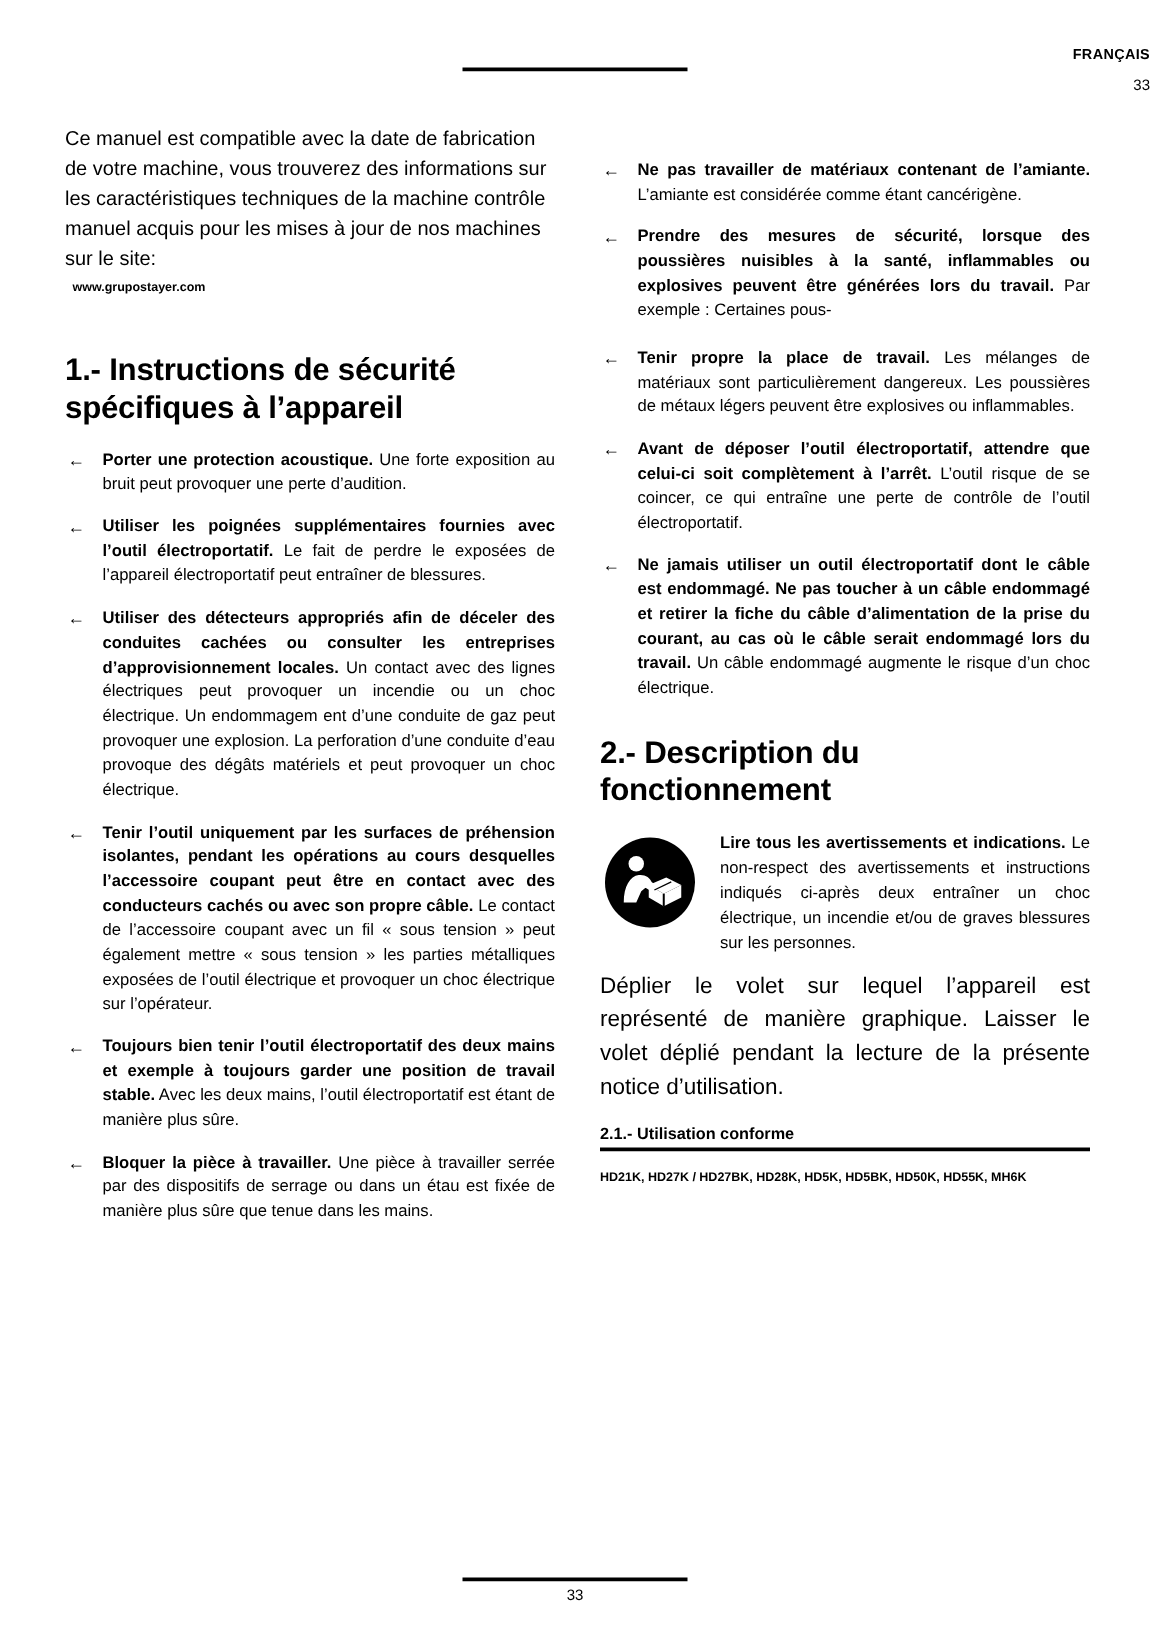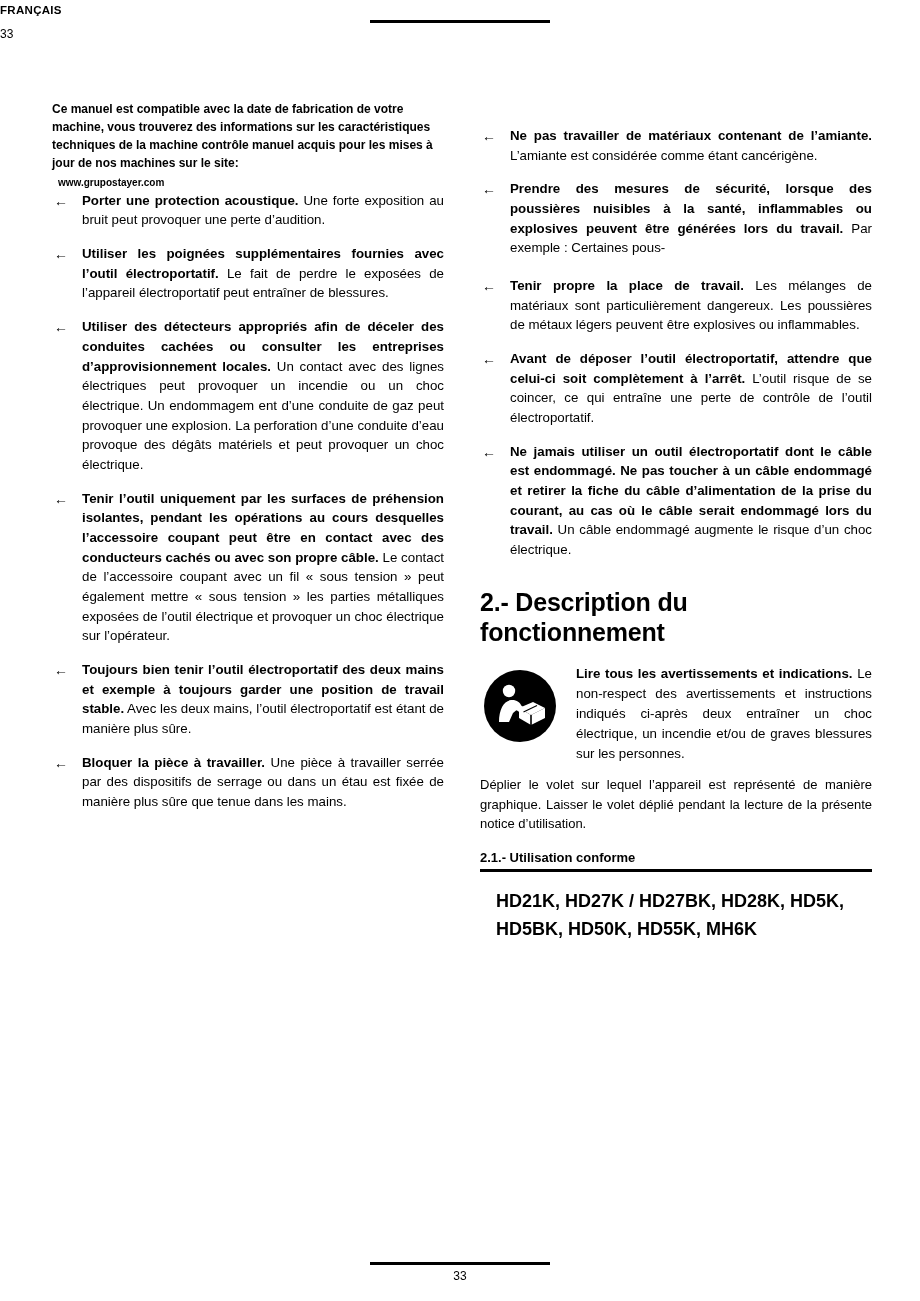--- a/index.html
+++ b/index.html
@@ -19,24 +19,24 @@
     position: relative;
     width: 920px;
     height: 1301px;
     box-sizing: border-box;
     padding: 0;
   }
 
   
   .page-header {
     position: absolute;
-    top: 4px;
+    top: 38px;
     left: 0;
     width: 920px;
-    text-align: left;
+    text-align: right;
   }
   .header-lang {
     font-size: 11.5px;
     font-weight: bold;
     letter-spacing: 0.3px;
     color: #000;
     margin-bottom: 4px;
   }
   .header-rule {
     width: 180px;
@@ -84,24 +84,23 @@
   }
   .col-left { left: 0; }
   .col-right { left: 428px; }
 
   p, li, div.txt {
     font-size: 13.3px;
     line-height: 1.48;
   }
 
   .intro {
-    font-size: 12px;
+    font-size: 16px;
     line-height: 1.5;
     margin: 0 0 4px 0;
-    font-weight: bold;
   }
   .intro-url {
     font-weight: bold;
     font-size: 10px;
     margin: 0 0 0 6px;
   }
 
   h1.section {
     font-size: 25px;
     font-weight: bold;
@@ -154,62 +153,63 @@
     width: 76px;
     height: 76px;
   }
   .desc-text {
     margin-left: 96px;
     font-size: 13.3px;
     line-height: 1.5;
     text-align: justify;
   }
   .para {
-    font-size: 13px;
+    font-size: 18px;
     line-height: 1.5;
     margin: 0 0 12px 0;
     text-align: justify;
   }
 
   h2.subsection {
     font-size: 13px;
     font-weight: bold;
     margin: 16px 0 4px 0;
   }
   .rule-thick {
     height: 3px;
     background: #000;
     width: 100%;
     margin: 2px 0 14px 0;
   }
   .models {
-    font-size: 18px;
+    font-size: 10px;
     font-weight: bold;
     line-height: 1.55;
-    margin: 16px;
+    margin: 0;
   }
 </style>
 </head>
 <body>
 
 <div class="page">
 
   <div class="page-header">
     <div class="header-lang">FRANÇAIS</div>
     <div class="header-rule"></div>
     <div class="header-pageno">33</div>
   </div>
 
   <div class="columns">
 
     <div class="col col-left">
 
       <p class="intro">Ce manuel est compatible avec la date de fabrication de votre machine, vous trouverez des informations sur les caractéristiques techniques de la machine contrôle manuel acquis pour les mises à jour de nos machines sur le site:</p>
       <p class="intro-url">www.grupostayer.com</p>
 
+      <h1 class="section">1.- Instructions de sécurité spécifiques à l’appareil</h1>
 
       <div class="bullet">
         <span class="arrow">←</span>
         <b>Porter une protection acoustique.</b><span> Une forte exposition au bruit peut provoquer une perte d’audition.</span>
       </div>
 
       <div class="bullet">
         <span class="arrow">←</span>
         <b>Utiliser les poignées supplémentaires fournies avec l’outil électroportatif.</b><span>  Le fait de perdre le exposées de l’appareil électroportatif peut entraîner de blessures.</span>
       </div>

